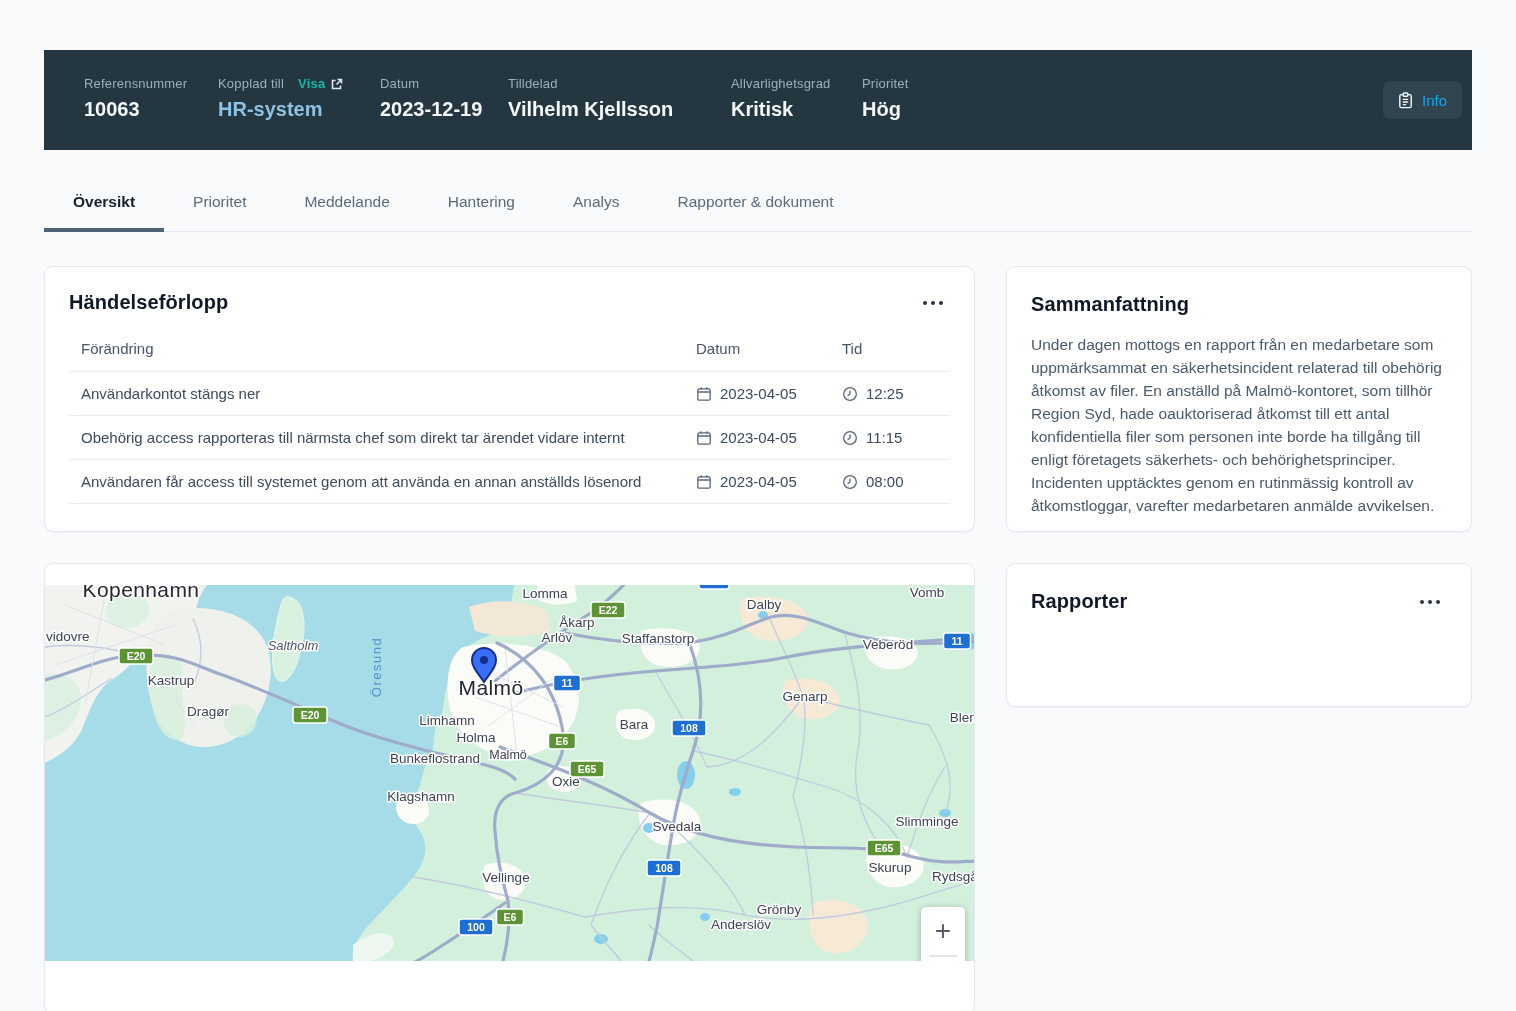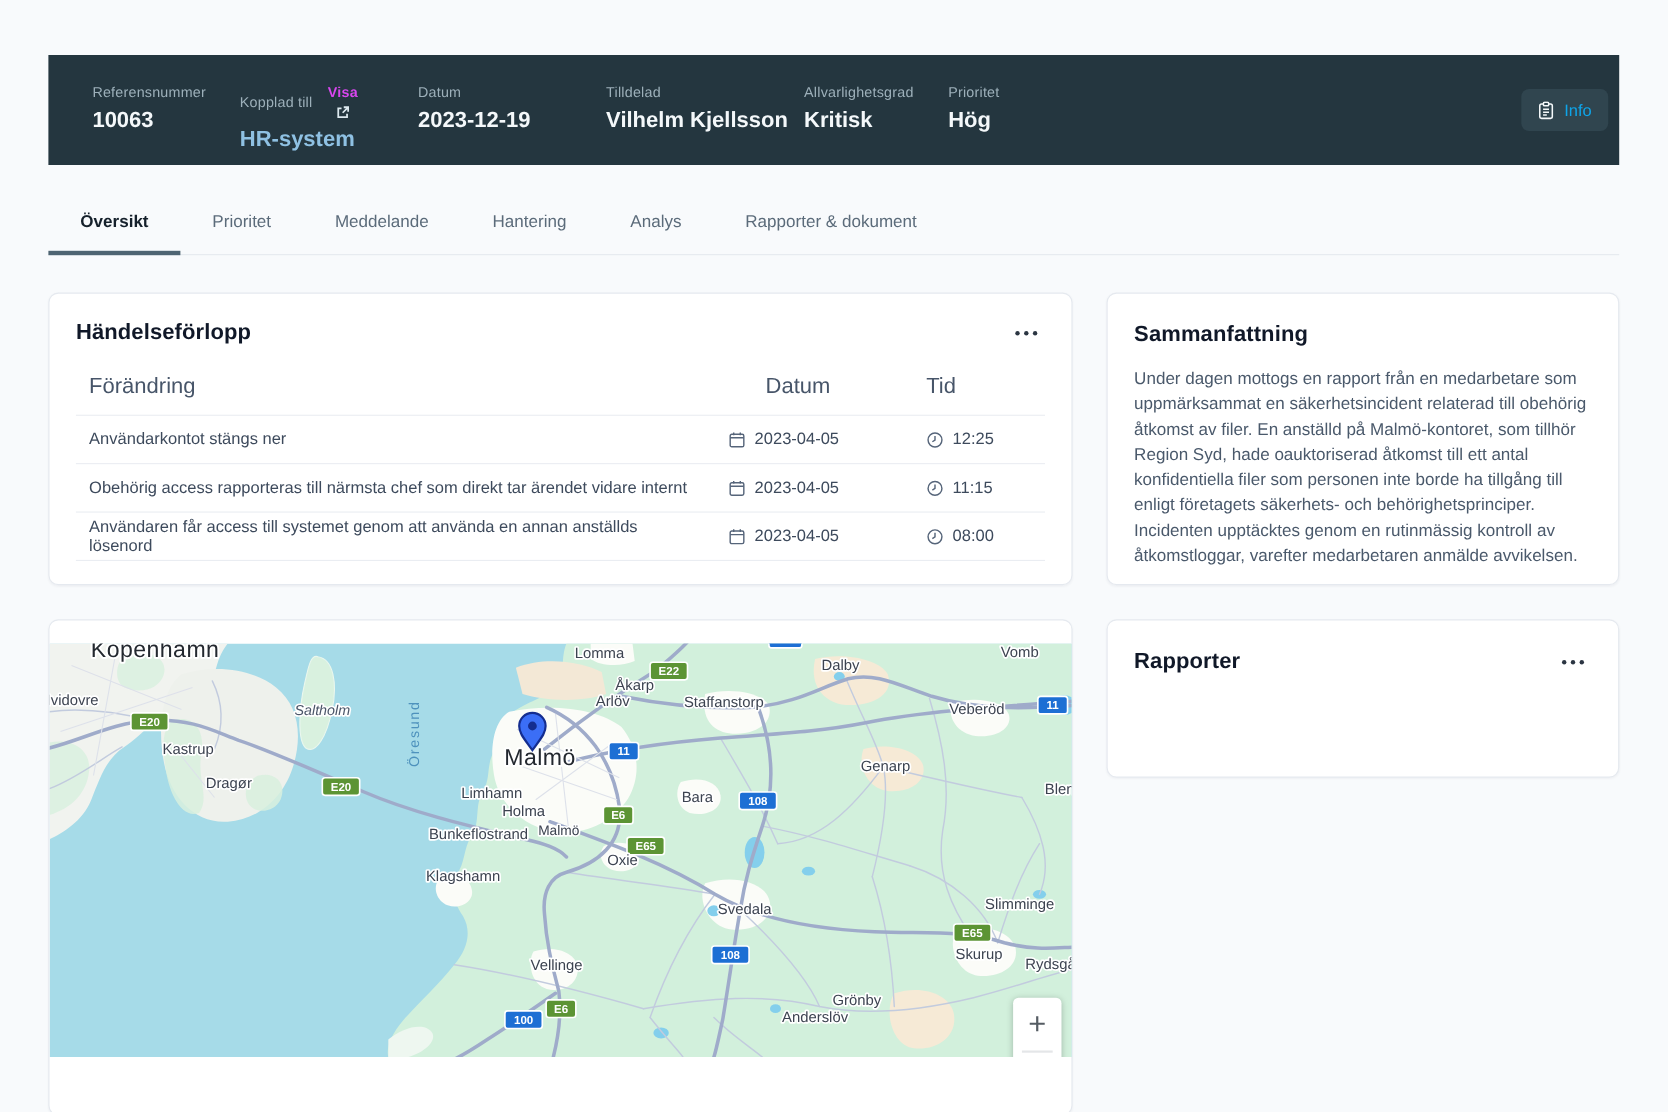--- a/index.html
+++ b/index.html
@@ -13,23 +13,23 @@
 
   
   .hero {
     position:relative; height:100px; border-radius:0;
     background:#24363f;
   }
   .hero-field { position:absolute; top:26px; display:flex; flex-direction:column; gap:7px; }
   .hero-label { font-size:13px; color:#9db0ba; letter-spacing:.2px; display:flex; align-items:center; gap:14px;}
   .hero-value { font-size:20px; font-weight:700; color:#f4f8fa; }
   .hero-value.link { color:#8fc1e3; }
-  .visa-link { display:inline-flex; align-items:center; gap:5px; color:#d946ef; font-weight:700; font-size:13px; cursor:pointer;flex-direction:column; }
+  .visa-link { display:inline-flex; align-items:flex-end; gap:5px; color:#14b8a6; font-weight:700; font-size:13px; cursor:pointer; }
   .visa-link svg { display:block; }
-  .f1{left:40px;} .f2{left:174px;} .f3{left:336px;} .f4{left:507px;} .f5{left:687px;} .f6{left:818px;}
+  .f1{left:40px;} .f2{left:174px;} .f3{left:336px;} .f4{left:464px;} .f5{left:687px;} .f6{left:818px;}
   .info-btn {
     position:absolute; right:10px; top:31px; height:38px;
     display:flex; align-items:center; gap:9px;
     background:#30454f; border:none; border-radius:7px;
     color:#0ea5e9; font-size:15px; font-family:inherit;
     padding:0 15px; cursor:pointer;
   }
 
   
   .tabs { display:flex; margin-top:30px; border-bottom:1px solid #e5e9ef; }
@@ -49,22 +49,22 @@
     background:#fff; border:1px solid #e5e9ef; border-radius:9px;
     box-shadow:0 1px 2px rgba(16,24,40,.04);
   }
   .card-head { display:flex; align-items:center; justify-content:space-between; padding:24px 24px 0; }
   .card-title { font-size:20px; font-weight:700; color:#101828; letter-spacing:.1px; }
   .dots-btn { border:none; background:none; cursor:pointer; padding:6px; display:flex; }
 
   
   .tl-table { margin:20px 24px 0; }
   .tl-row { display:flex; align-items:center; border-bottom:1px solid #eaedf2; }
-  .tl-row.head { color:#475569; font-size:20px; padding:6px 0 14px; }
-  .tl-row.body { min-height:44px; font-size:15px; color:#3d4a5c;gap:34px; }
+  .tl-row.head { color:#475569; font-size:15px; padding:6px 0 14px; }
+  .tl-row.body { min-height:44px; font-size:15px; color:#3d4a5c; }
   .tl-c1 { flex:1; padding-left:12px; }
   .tl-c2 { width:146px; display:flex; align-items:center; gap:8px; }
   .tl-c3 { width:108px; display:flex; align-items:center; gap:8px; }
   .cell-ic { display:flex; color:#56657a; }
 
   
   .summary-text { padding:17px 24px 26px; font-size:15.5px; line-height:23px; color:#4a596b; }
 
   
   .rep-table { margin:16px 24px 0; }

